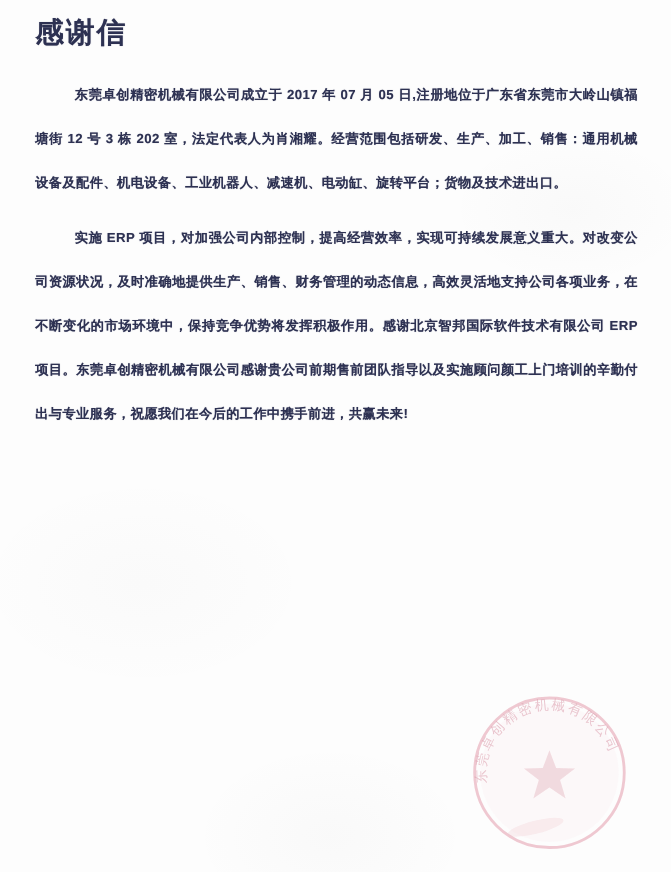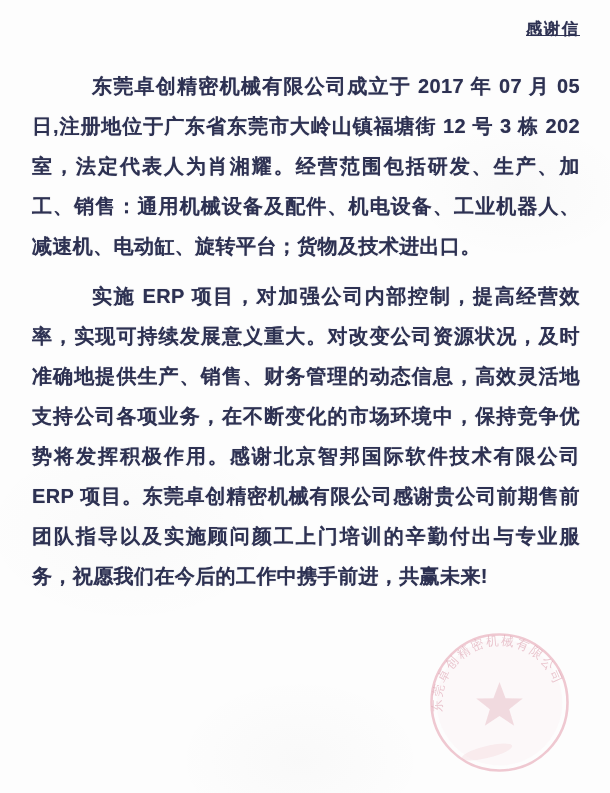--- a/index.html
+++ b/index.html
@@ -11,32 +11,31 @@
     background:
       radial-gradient(160px 100px at 520px 190px, rgba(60,60,60,0.018), transparent 70%),
       radial-gradient(220px 140px at 130px 530px, rgba(60,60,60,0.015), transparent 70%),
       radial-gradient(180px 120px at 300px 760px, rgba(60,60,60,0.02), transparent 70%),
       #fdfdfd;
     font-family:"Liberation Sans","DejaVu Sans",sans-serif;
     color:#2d3152;
   }
   .content{position:relative;z-index:1;padding:12px 30px 0 32px;}
   .title{
-    text-align:right;
-    font-size:16px;
+    text-align:left;
+    font-size:26px;
     font-weight:700;
     line-height:34px;
     letter-spacing:2px;
     margin:0 0 20px 0;
     text-shadow:0 0 0.7px rgba(45,49,82,0.6);
-    text-decoration:underline;
   }
   .para{
     margin:0 0 10px 0;
-    font-size:20px;
+    font-size:12px;
     font-weight:600;
     line-height:40px;
     letter-spacing:0.4px;
     text-indent:3em;
     text-align:justify;
     text-shadow:0 0 0.7px rgba(45,49,82,0.5);
   }
   .seal{
     position:absolute;
     left:427px;top:630px;

